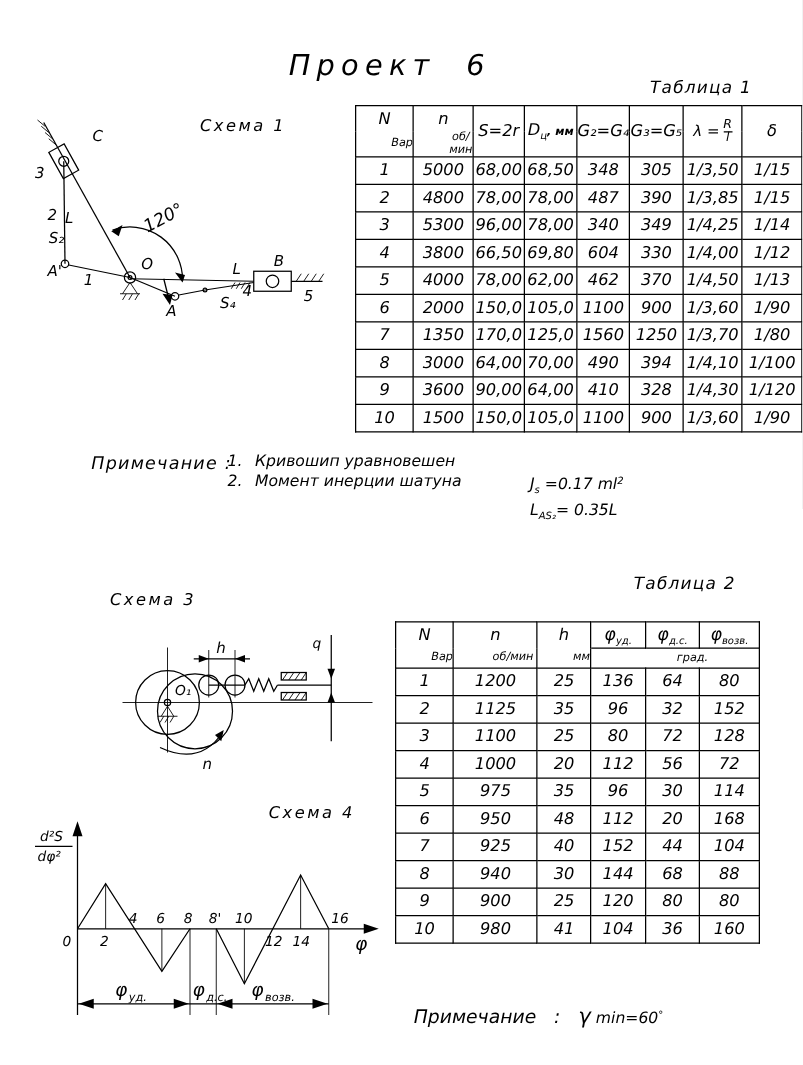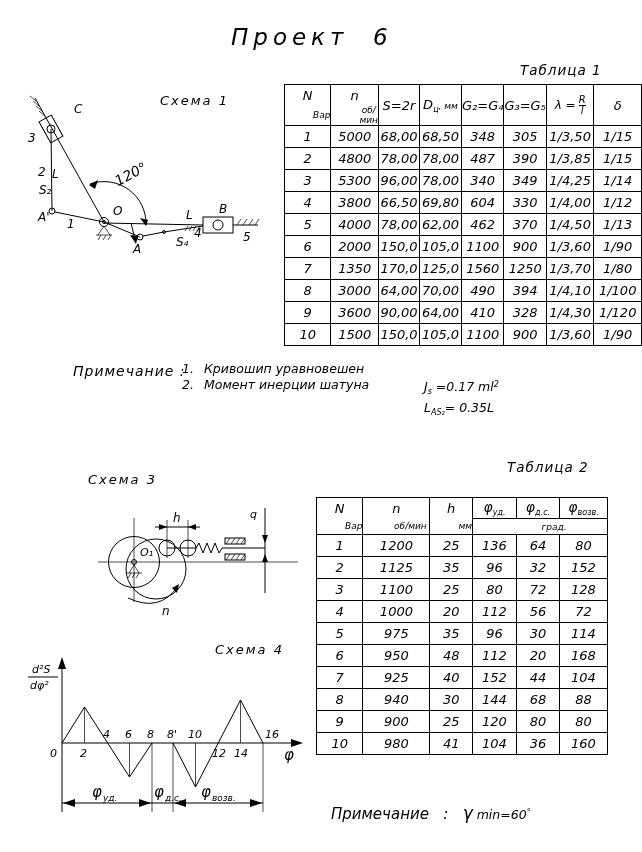--- a/index.html
+++ b/index.html
@@ -1,33 +1,33 @@
 <!DOCTYPE html>
 <html><head>
 <meta charset="utf-8">
 <style>
   html,body{margin:0;padding:0;background:#e8e8e8;}
   .page{position:relative;width:642px;height:852px;background:#ffffff;margin:0 auto;
         font-family:"DejaVu Sans",sans-serif;color:#000;overflow:hidden;}
   .abs{position:absolute;}
   .pre{white-space:pre;}
-  .title{left:231px;top:24px;font-size:23px;letter-spacing:5px;font-style:italic;}
+  .title{left:231px;top:40px;font-size:23px;letter-spacing:5px;font-style:italic;}
   .tcap{font-size:13.5px;font-style:italic;letter-spacing:1px;}
 
   
   table{border-collapse:collapse;table-layout:fixed;background:#fff;}
   th,td{border:1px solid #000;text-align:center;vertical-align:middle;
         font-weight:normal;font-style:italic;padding:0;overflow:hidden;}
   td{font-size:13px;height:21px;line-height:21px;}
   th{font-size:13px;}
   .h1 th{height:20px;}
   .h2 th{height:15px;font-size:9px;line-height:10px;padding-left:28px;}
   .nb{border-bottom:none;}
   .nt{border-top:none;}
-  .small{font-size:9px;}
+  .small{font-size:9px;font-weight:bold;}
   sub{font-size:8px;vertical-align:-3px;}
   sup{font-size:8px;vertical-align:4px;}
   .frac{display:inline-flex;flex-direction:column;align-items:center;vertical-align:middle;
         font-size:10px;line-height:10px;margin-left:3px;}
   .frac .fd{border-top:1px solid #000;padding:0 2px;}
   .phisym{font-size:14px;}
 
   
   .note1-cap{left:73px;top:363px;font-size:14px;font-style:italic;letter-spacing:1px;}
   .note1-items{left:182px;top:361px;font-size:12.5px;font-style:italic;line-height:16px;}

